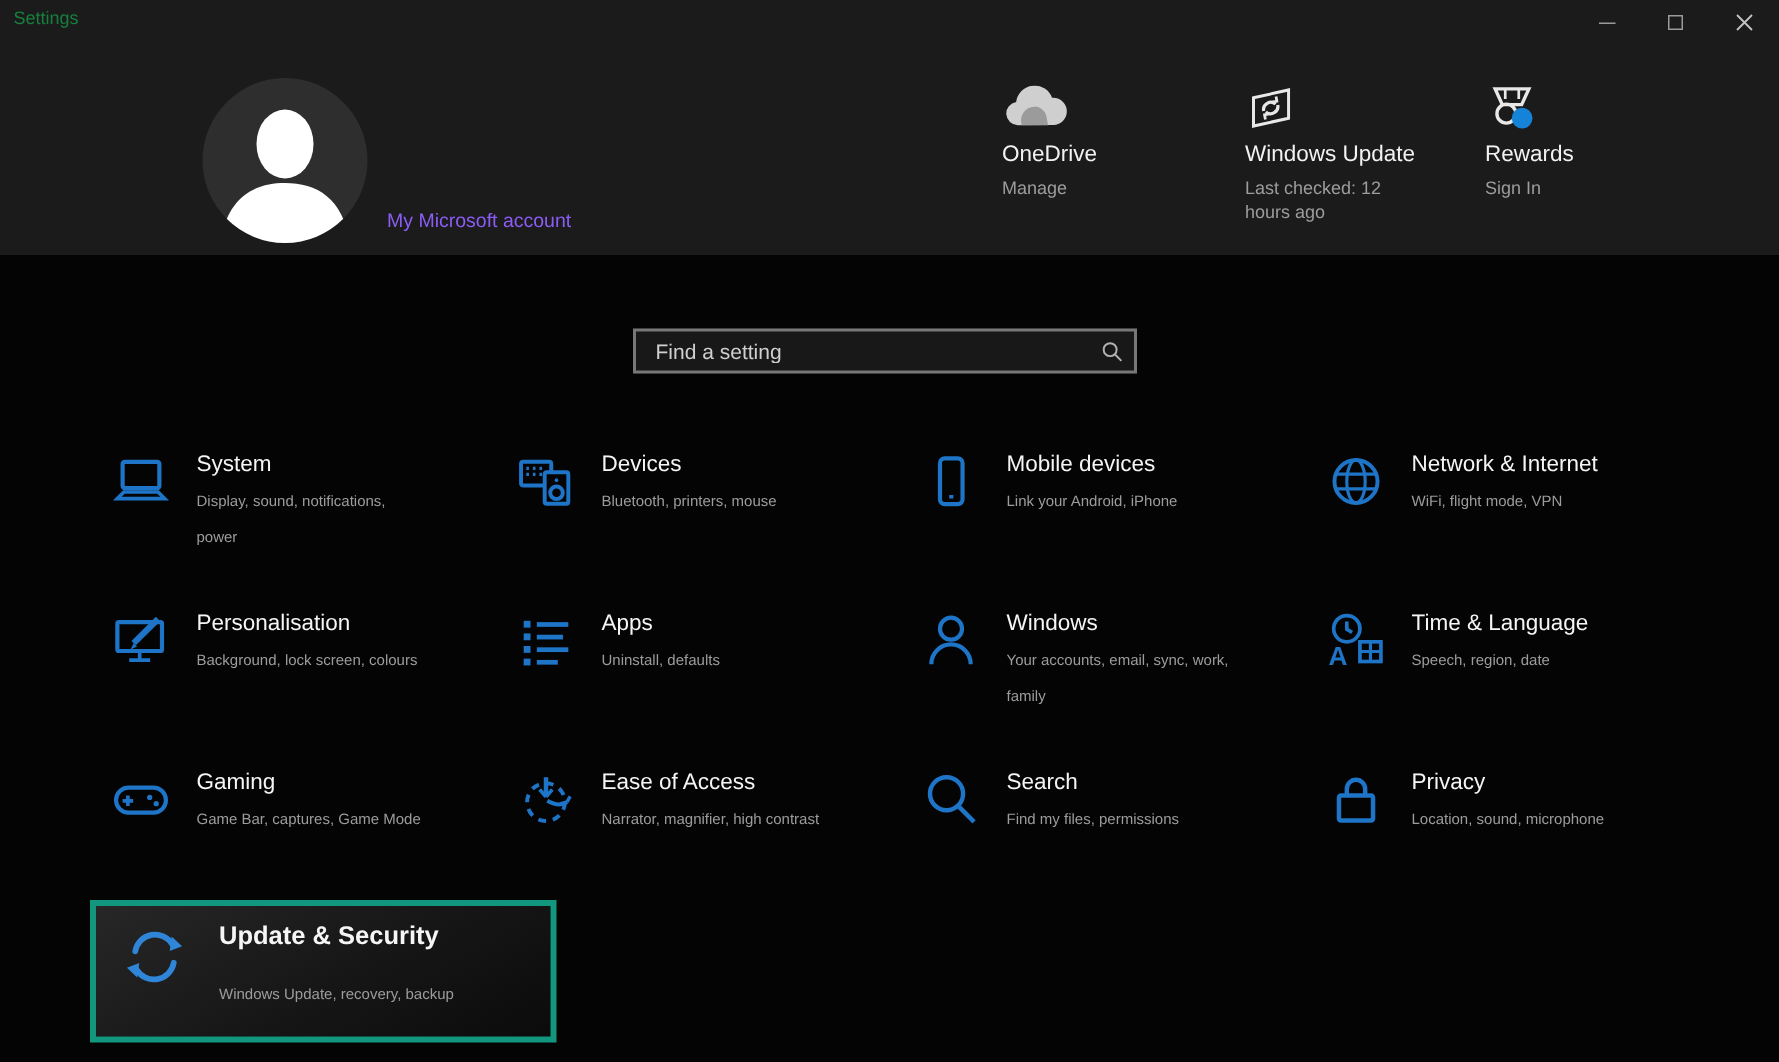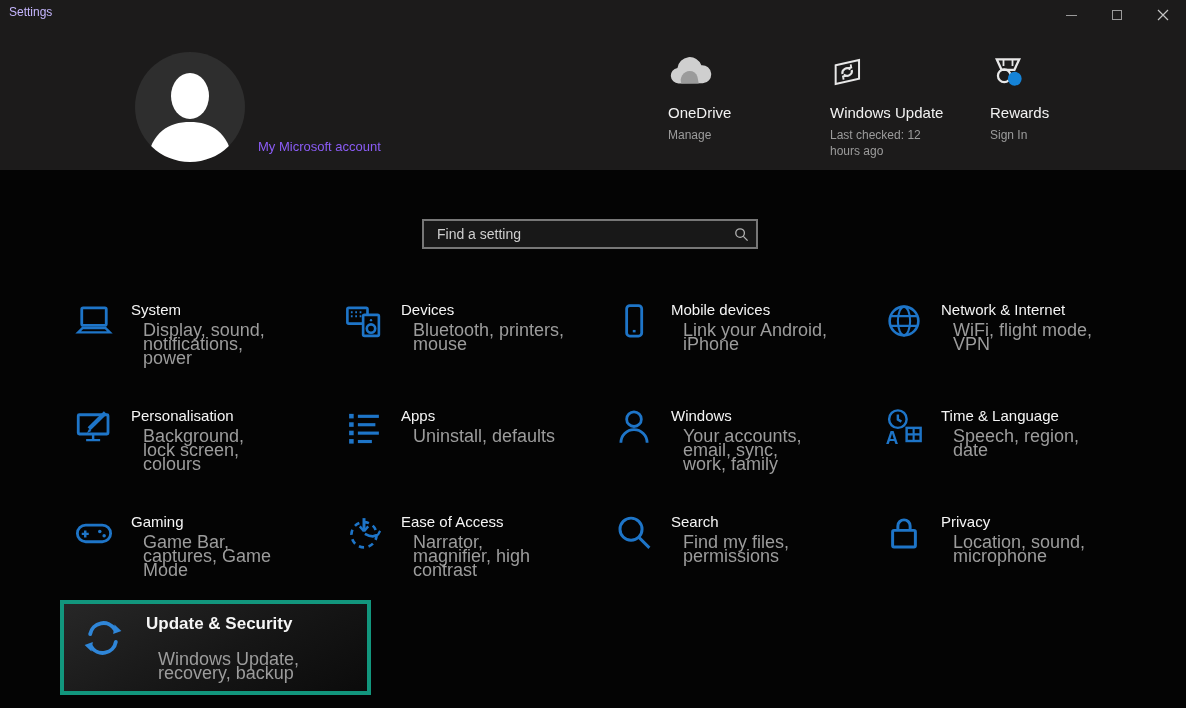--- a/index.html
+++ b/index.html
@@ -10,21 +10,21 @@
     color:#f2f2f2;
     position:relative;
   }
   
   .header-strip {
     position:absolute; left:0; top:0; width:1186px; height:170px;
     background:#1c1b1b;
   }
   
   .titlebar-title {
-    position:absolute; left:9px; top:5px; font-size:12px; color:#c4b5fd;
+    position:absolute; left:9px; top:5px; font-size:12px; color:#15803d;
   }
   .win-controls {
     position:absolute; right:0; top:0; height:30px; display:flex;
   }
   .win-btn {
     width:46px; height:30px; display:flex; align-items:center; justify-content:center;
     cursor:default;
   }
   .glyph-min { width:11px; height:1px; background:#9a9a9a; }
   .glyph-max { width:10px; height:10px; border:1px solid #9a9a9a; }
@@ -36,21 +36,21 @@
   .ms-account-link {
     position:absolute; left:258px; top:139px; font-size:13px; color:#8b5cf6;
     cursor:pointer;
   }
   
   .qa { position:absolute; top:50px; width:150px; }
   .qa-onedrive { left:668px; }
   .qa-update { left:830px; }
   .qa-rewards { left:990px; }
   .qa-icon { height:44px; display:flex; align-items:center; }
-  .qa-title { font-size:15px; color:#f2f2f2; margin-top:10px; }
+  .qa-title { font-size:15px; color:#f2f2f2; margin-top:0; }
   .qa-sub { font-size:12px; color:#9c9c9c; margin-top:6px; line-height:16px; }
   .qa-update .qa-sub { width:112px; }
   
   .search-box {
     position:absolute; left:422px; top:211px; width:336px; height:30px;
     background:#181818; border:2px solid #777777;
     display:flex; align-items:center;margin-top:8px;
   }
   .search-input {
     flex:1; background:transparent; border:none; outline:none;
@@ -62,21 +62,21 @@
   
   .tile {
     position:absolute; display:flex; align-items:flex-start; cursor:pointer;
   }
   .r1 { top:300px; } .r2 { top:406px; } .r3 { top:512px; }
   .c1 { left:73px; } .c2 { left:343px; } .c3 { left:613px; } .c4 { left:883px; }
   .ticon { width:42px; height:42px; margin-right:16px; flex:0 0 auto; }
   .ttext { display:flex; flex-direction:column; width:175px; }
   .ttext.narrow { width:150px;justify-content:space-between; }
   .ttitle { font-size:15px; color:#f5f5f5; line-height:20px; }
-  .tsub { font-size:18px; color:#9c9c9c; margin-top:3px; line-height:14px;margin-left:12px; }
+  .tsub { font-size:10px; color:#9c9c9c; margin-top:3px; line-height:24px; }
   
   .tile-highlight {
     position:absolute; left:60px; top:600px; width:311px; height:95px;
     border:4px solid #12967d;
     background:linear-gradient(150deg,#272727 0%,#161616 55%,#0b0b0b 100%);
     display:flex; align-items:flex-start; padding:9px 0 0 16px; cursor:pointer;
   }
   .tile-highlight .ticon { width:46px; height:46px; margin-right:20px; margin-top:2px; }
   .tile-highlight .ttitle { font-size:17px; font-weight:bold; line-height:22px; }
   .tile-highlight .ttext { width:168px;gap:14px; }

